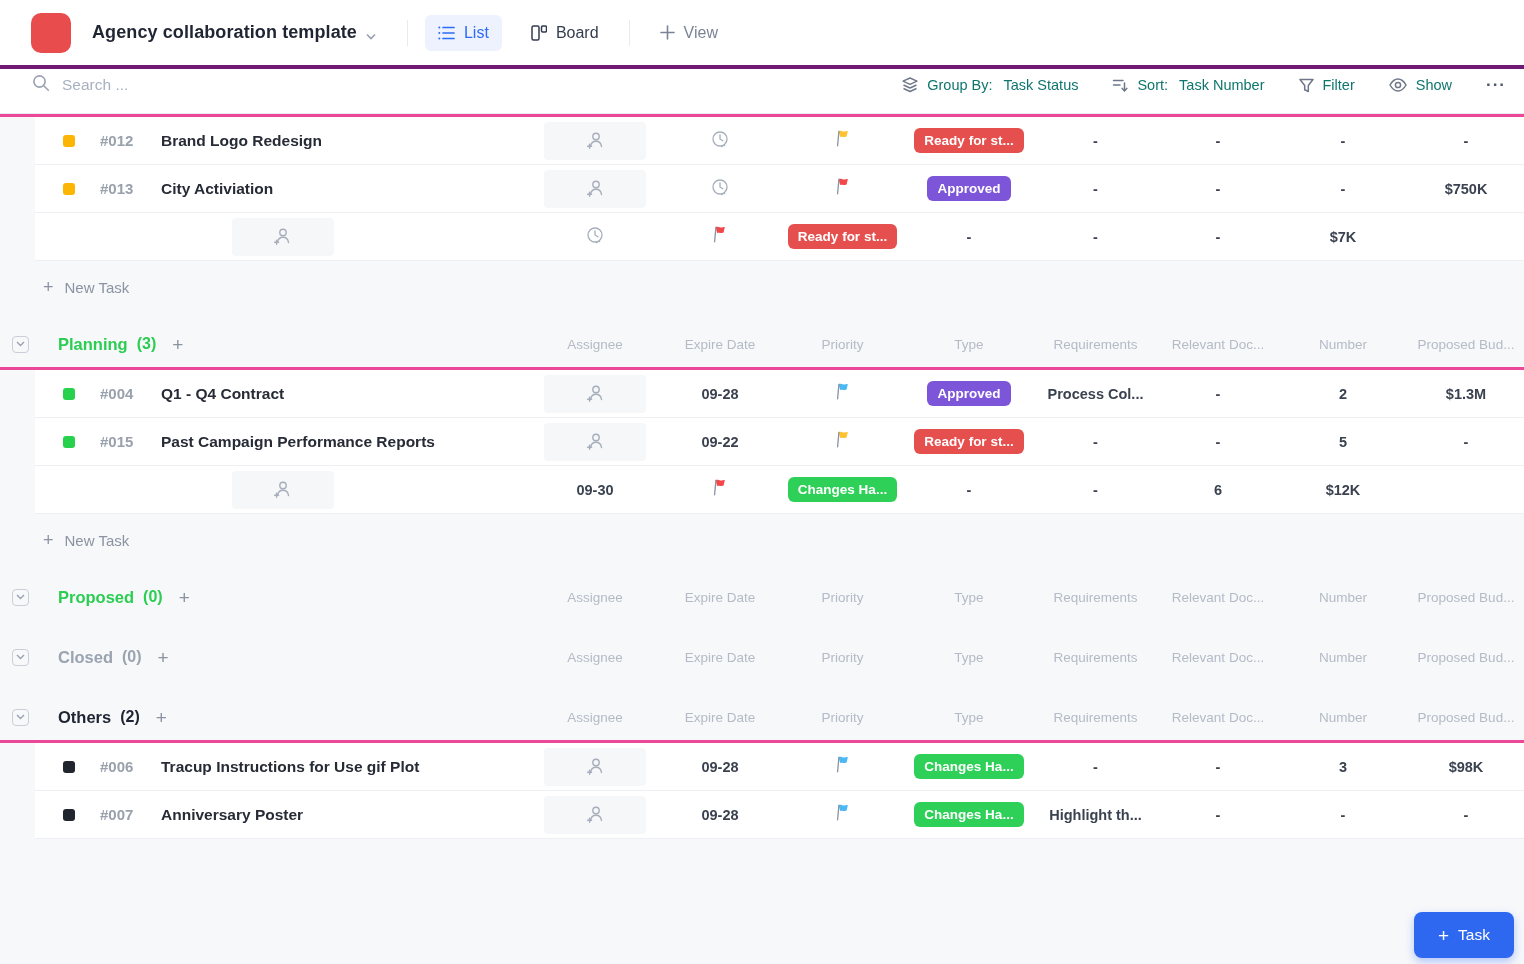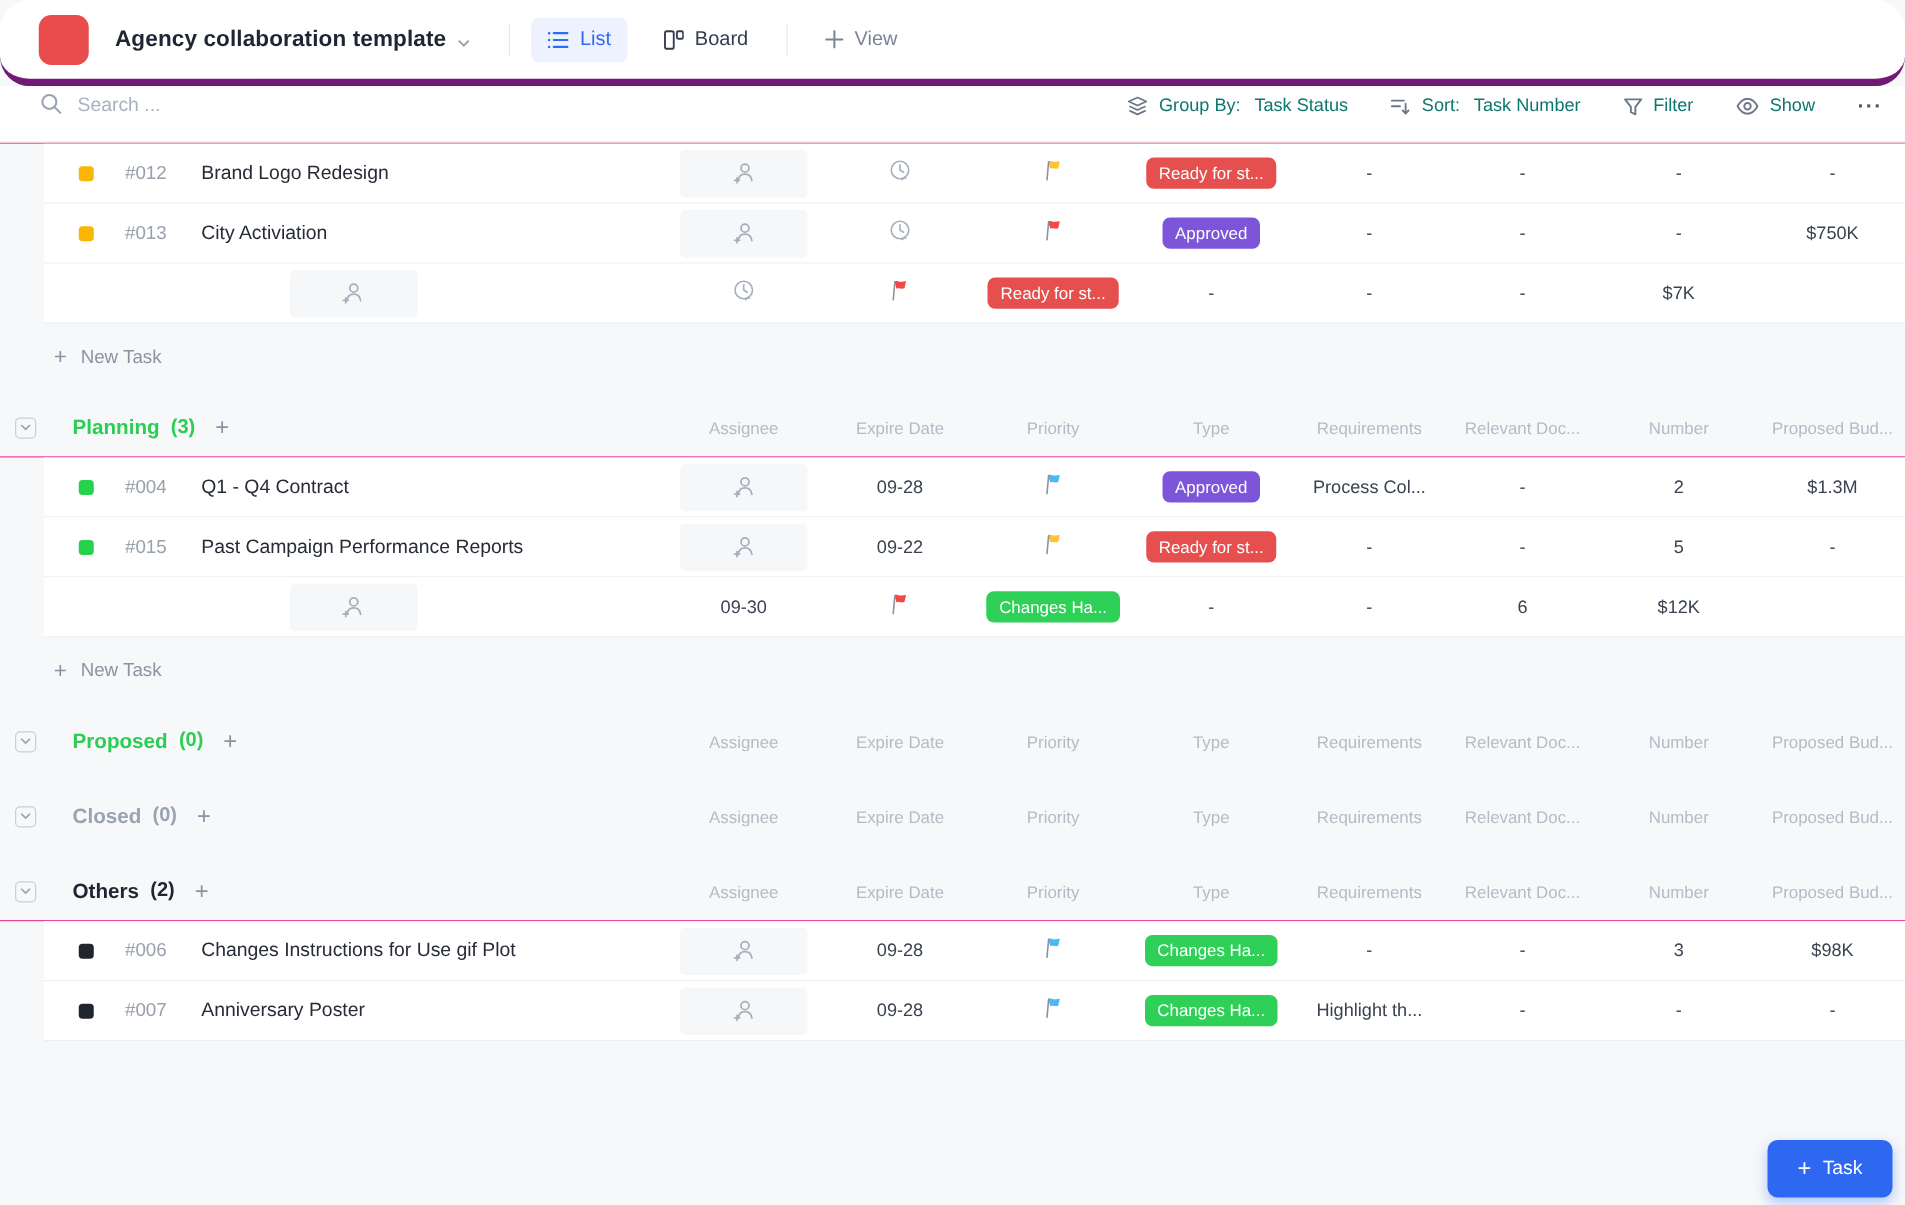--- a/index.html
+++ b/index.html
@@ -1,21 +1,21 @@
 <!DOCTYPE html>
 <html><head>
 <meta charset="utf-8">
 <style>
   * { margin:0; padding:0; box-sizing:border-box; }
   html,body { width:1524px; height:964px; overflow:hidden; background:#f7f8fa;
     font-family:"Liberation Sans","DejaVu Sans",sans-serif; }
 
   
-  .topbar { height:69px; background:#fff; border-bottom:6px solid #701a75;
-    display:flex; align-items:center;border-radius:24px; }
+  .topbar { height:69px; background:#fff; border-bottom:4px solid #701a75;
+    display:flex; align-items:center; }
   .logo { width:40px; height:40px; border-radius:10px; background:#e84c4c; margin-left:31px; flex:0 0 auto; }
   .proj-title { margin-left:21px; font-size:18px; font-weight:700; color:#1f2533; letter-spacing:.1px; }
   .title-caret { margin-left:9px; margin-top:4px; color:#98a0ae; }
   .tab-divider { width:1px; height:26px; background:#e7eaee; margin:0 17px; }
   .tabs { display:flex; align-items:center; margin-left:14px; }
   .tab { display:flex; align-items:center; gap:9px; font-size:16px; padding:9px 13px;
     border-radius:6px; color:#333c4e; cursor:pointer; }
   .tab.active { background:#edf2fe; color:#2e6bf6; }
   .tab.ghost { color:#7b8495; }
   .tab svg { display:block; }
@@ -41,21 +41,21 @@
   .group-header { display:grid; height:46px; align-items:center;
     grid-template-columns:35px 495px 130px 120px 125px 128px 125px 120px 130px 116px; }
   .collapse-box { width:17px; height:17px; border:1px solid #c9ced8; border-radius:4px;
     display:flex; align-items:center; justify-content:center; margin-left:12px; color:#9aa2b1; cursor:pointer; }
   .gh-name-cell { display:flex; align-items:center; padding-left:23px; }
   .group-name { font-size:16.5px; font-weight:700; }
   .group-count { font-size:16px; font-weight:700; margin-left:9px; }
   .group-add { margin-left:16px; color:#8b93a2; font-size:19px; line-height:1; cursor:pointer; }
   .col-label { text-align:center; font-size:13.5px; color:#b4bbc6; white-space:nowrap; overflow:hidden; }
 
-  .rows { border-top:1px solid #ec4899; }
+  .rows { border-top:3px solid #ec4899;font-weight:bold; }
   .task-row { display:grid; align-items:center; height:48px; background:#fff; margin-left:35px;
     border-bottom:1px solid #edeff2; cursor:pointer;
     grid-template-columns:495px 130px 120px 125px 128px 125px 120px 130px 116px; }
   .row-left { display:flex; align-items:center; padding-left:28px; }
   .status-sq { width:12px; height:12px; border-radius:3px; flex:0 0 auto; }
   .task-id { width:44px; margin-left:25px; font-size:15px; color:#99a1ac; flex:0 0 auto; }
   .task-title { margin-left:17px; font-size:15.5px; color:#262b36; white-space:nowrap; }
   .cell { display:flex; align-items:center; justify-content:center; height:100%; }
   .cell.txt { font-size:14.5px; color:#3a4250; }
   .assignee-pill { width:102px; height:38px; background:#f6f7f9; border-radius:4px;
@@ -517,21 +517,21 @@
       <div class="col-label">Requirements</div>
       <div class="col-label">Relevant Doc...</div>
       <div class="col-label">Number</div>
       <div class="col-label">Proposed Bud...</div>
     </div>
     <div class="rows">
           <div class="task-row">
     <div class="row-left">
       <span class="status-sq" style="background: rgb(33, 37, 45);"></span>
       <span class="task-id">#006</span>
-      <span class="task-title">Changes Instructions for Use gif Plot</span>
+      <span class="task-title">Tracup Instructions for Use gif Plot</span>
     </div>
     <div class="cell">
       <span class="assignee-pill">
         <svg width="19" height="19" viewBox="0 0 19 19" fill="none" stroke="currentColor" stroke-width="1.4" stroke-linecap="round">
           <circle cx="10" cy="5.5" r="3.2"></circle>
           <path d="M4.5 15.5 C5 11.8 7.2 10.3 10 10.3 C12.8 10.3 15 11.8 15.5 15.5"></path>
           <line x1="3.6" y1="13.2" x2="3.6" y2="17.2"></line>
                   <line x1="1.6" y1="15.2" x2="5.6" y2="15.2"></line>
         </svg>
       </span>

